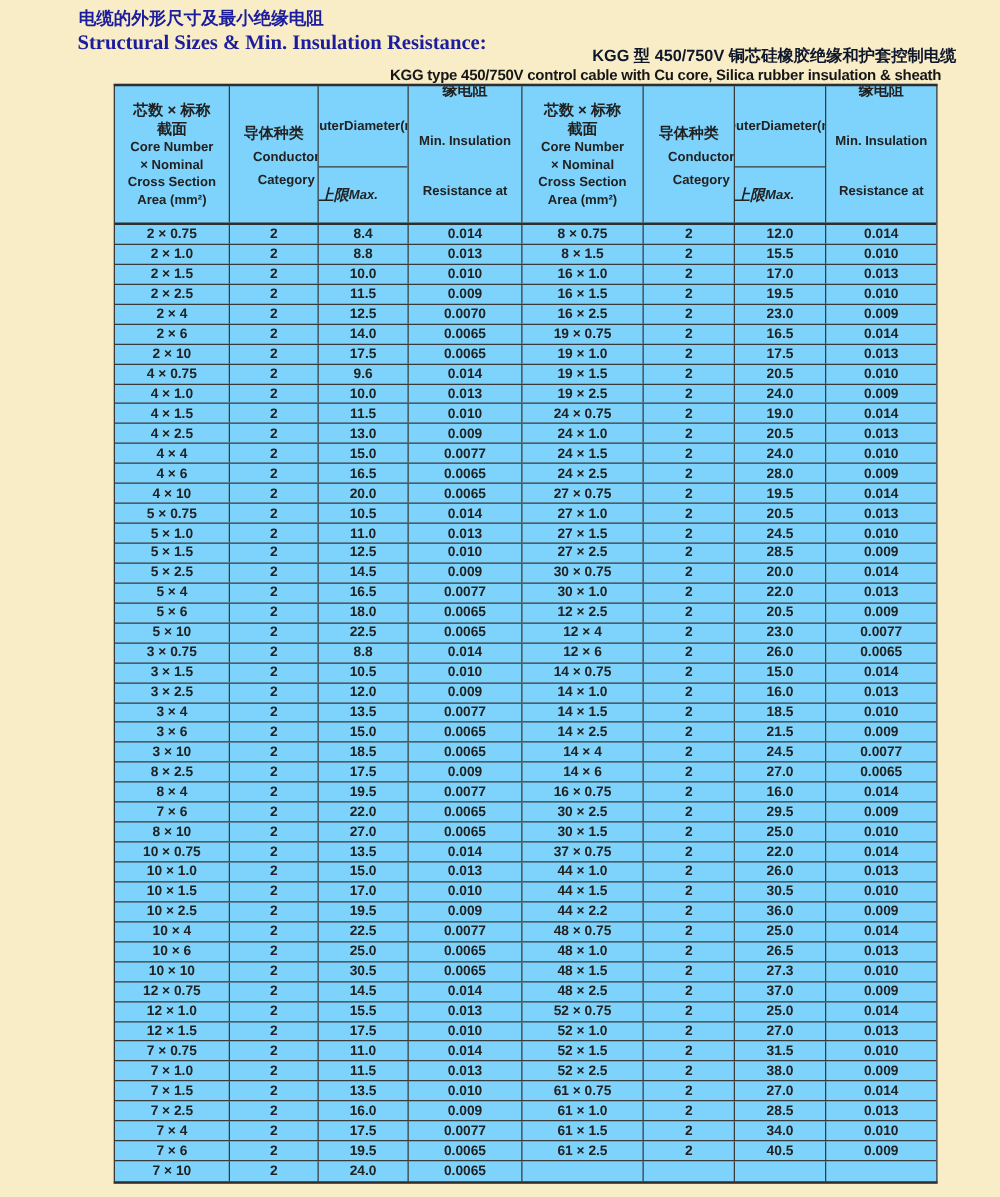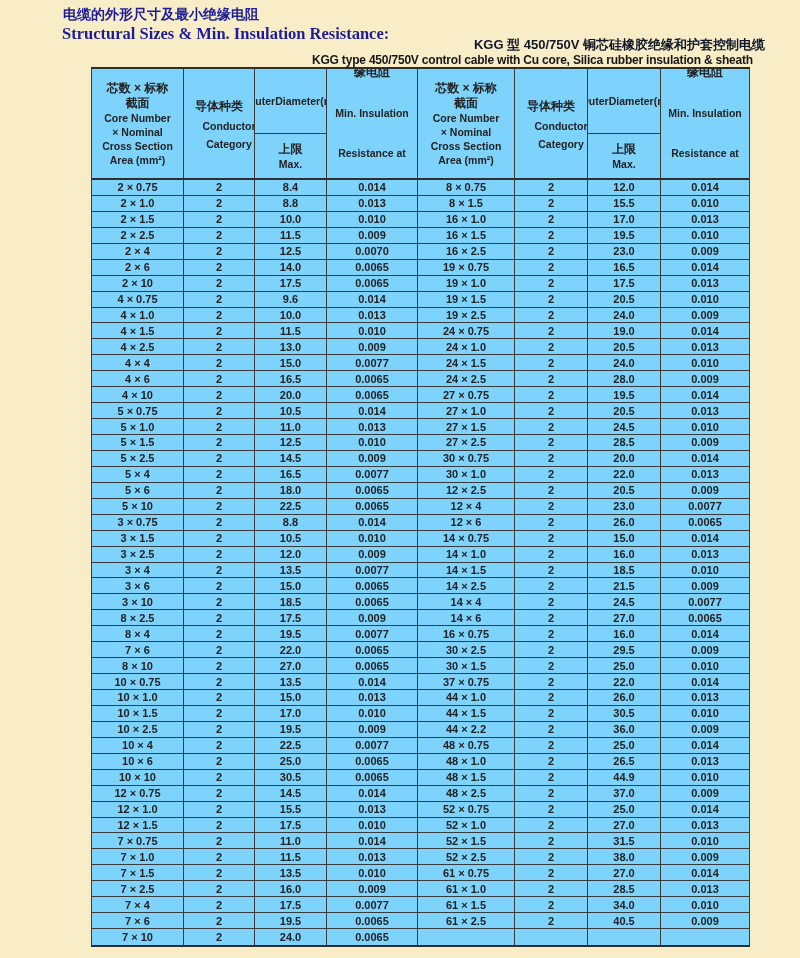--- a/index.html
+++ b/index.html
@@ -56,21 +56,21 @@
   .hc-od { padding:0; justify-content:flex-start; }
   .od-top {
     height:66px; width:100%;
     display:flex; align-items:center; justify-content:center;
     border-bottom:1px solid #3a3a3a;
   }
   .od-top .zh { line-height:14px; }
   .od-top .en { line-height:13px; }
   .od-bottom {
     height:44px; width:100%;
-    display:flex; flex-direction:column; align-items:center; justify-content:center;
+    display:flex; flex-direction:row; align-items:center; font-style:italic;
   }
   .tbody {
     display:grid;
     grid-template-rows:repeat(48, 1fr);
     height:765px;
   }
   .trow {
     display:grid;
     grid-template-columns:92px 71px 72px 91px 97px 73px 73px 88px;
     border-bottom:1px solid #3a3a3a;
@@ -540,21 +540,21 @@
         <div class="tcell">26.5</div>
         <div class="tcell">0.013</div>
       </div>
       <div class="trow">
         <div class="tcell">10 × 10</div>
         <div class="tcell">2</div>
         <div class="tcell">30.5</div>
         <div class="tcell">0.0065</div>
         <div class="tcell">48 × 1.5</div>
         <div class="tcell">2</div>
-        <div class="tcell">44.9</div>
+        <div class="tcell">27.3</div>
         <div class="tcell">0.010</div>
       </div>
       <div class="trow">
         <div class="tcell">12 × 0.75</div>
         <div class="tcell">2</div>
         <div class="tcell">14.5</div>
         <div class="tcell">0.014</div>
         <div class="tcell">48 × 2.5</div>
         <div class="tcell">2</div>
         <div class="tcell">37.0</div>

